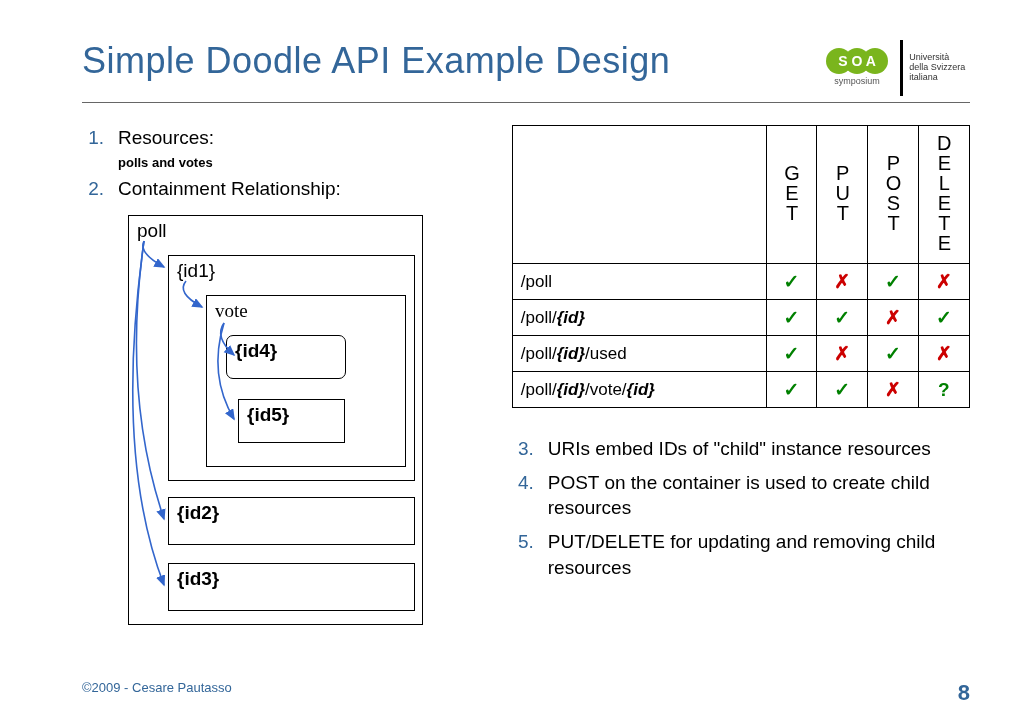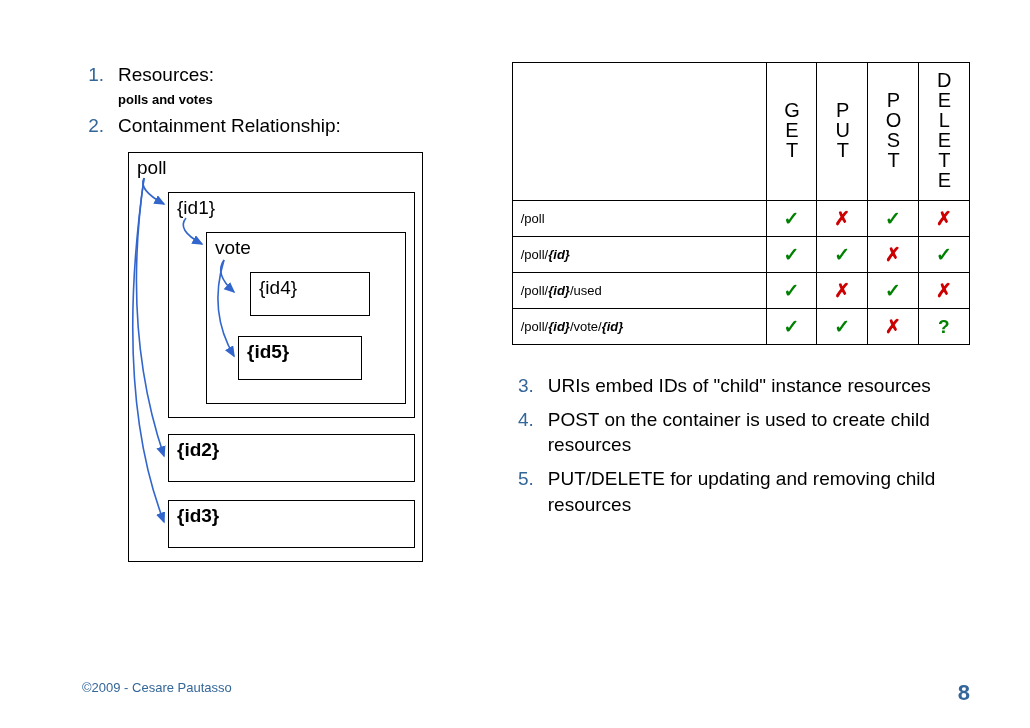--- a/index.html
+++ b/index.html
@@ -15,45 +15,61 @@
   .left { width: 410px; }
   .right { width: 470px; }
   .olist { list-style: none; }
   .olist li { display: flex; margin-bottom: 4px; font-size: 19px; line-height: 1.35; }
   .num { color: #336699; width: 36px; text-align: right; padding-right: 14px; flex-shrink: 0; }
   .sub { margin-left: 36px; font-weight: bold; font-size: 13px; margin-bottom: 6px; }
   .diagram { margin-left: 46px; margin-top: 14px; width: 295px; height: 410px; position: relative; }
   .box { position: absolute; border: 1.5px solid #000; background: #fff; padding: 4px 8px; font-size: 19px; }
   .box-poll { left: 0; top: 0; width: 295px; height: 410px; }
   .box-id1 { left: 40px; top: 40px; width: 247px; height: 226px; }
-  .box-vote { left: 78px; top: 80px; width: 200px; height: 172px; }
-  .box-id4 { left: 122px; top: 120px; width: 120px; height: 44px; font-weight: normal; }
-  .box-id5 { left: 110px; top: 184px; width: 124px; height: 44px; font-weight: bold; }
+  .box-vote { left: 78px; top: 80px; width: 200px; height: 172px; font-family: Liberation Serif, serif; }
+  .box-id4 { left: 98px; top: 120px; width: 120px; height: 44px; font-weight: bold; border-radius: 7px; }
+  .box-id5 { left: 110px; top: 184px; width: 107px; height: 44px; font-weight: bold; }
   .box-id2 { left: 40px; top: 282px; width: 247px; height: 48px; font-weight: bold; }
   .box-id3 { left: 40px; top: 348px; width: 247px; height: 48px; font-weight: bold; }
   svg.arrows { position: absolute; left: 0; top: 0; width: 295px; height: 410px; pointer-events: none; }
   table.methods { border-collapse: collapse; width: 458px; margin-bottom: 28px; }
   table.methods th, table.methods td { border: 1.5px solid #000; padding: 6px 8px; font-size: 19px; text-align: center; vertical-align: middle; }
   table.methods th.corner { border: 1.5px solid #000; background: #fff; }
   table.methods th.vth { width: 46px; height: 100px; }
   table.methods th.vth span { writing-mode: vertical-rl; text-orientation: upright; letter-spacing: -2px; font-weight: 400; font-size: 20px; display: inline-block; }
-  table.methods td.rlabel { text-align: left; font-size: 13px; width: 230px; }
+  table.methods td.rlabel { text-align: left; font-size: 17px; width: 230px; }
   .em { font-style: italic; font-weight: bold; }
   .chk { color: #008000; font-size: 22px; font-weight: bold; }
   .crs { color: #cc0000; font-size: 20px; font-weight: bold; }
   .qm { color: #008000; font-size: 24px; font-weight: bold; }
   .olist2 { list-style: none; margin-top: 10px; }
   .olist2 li { display: flex; margin-bottom: 8px; font-size: 19px; line-height: 1.35; }
   .footer { position: absolute; bottom: 22px; left: 82px; right: 60px; display: flex; justify-content: space-between; font-size: 13px; color: #336699; }
   .page { font-size: 22px; font-weight: bold; }
 </style>
 </head>
 <body>
 
 <div class="slide">
+  <div class="header">
+    <div class="title">Simple Doodle API Example Design</div>
+    <div class="logo-soa">
+      <svg width="64" height="34" viewBox="0 0 64 34">
+        <ellipse cx="14" cy="17" rx="13" ry="13" fill="#7ab51d"></ellipse>
+        <ellipse cx="32" cy="17" rx="13" ry="13" fill="#7ab51d"></ellipse>
+        <ellipse cx="50" cy="17" rx="13" ry="13" fill="#7ab51d"></ellipse>
+        <text x="32" y="22" text-anchor="middle" font-size="14" font-weight="bold" fill="#fff" font-family="Arial">S O A</text>
+      </svg>
+      <div style="font-size:9px;color:#555;margin-top:-2px">symposium</div>
+    </div>
+    <div class="logo-usi">
+      <div class="usi-bar"></div>
+      <div class="usi-txt">Università della Svizzera italiana</div>
+    </div>
+  </div>
 
   <div class="content">
     <div class="left">
       <ul class="olist">
         <li>
           <span class="num">1.</span>
           <span>Resources:</span>
         </li>
       </ul>
       <div class="sub">polls and votes</div>

